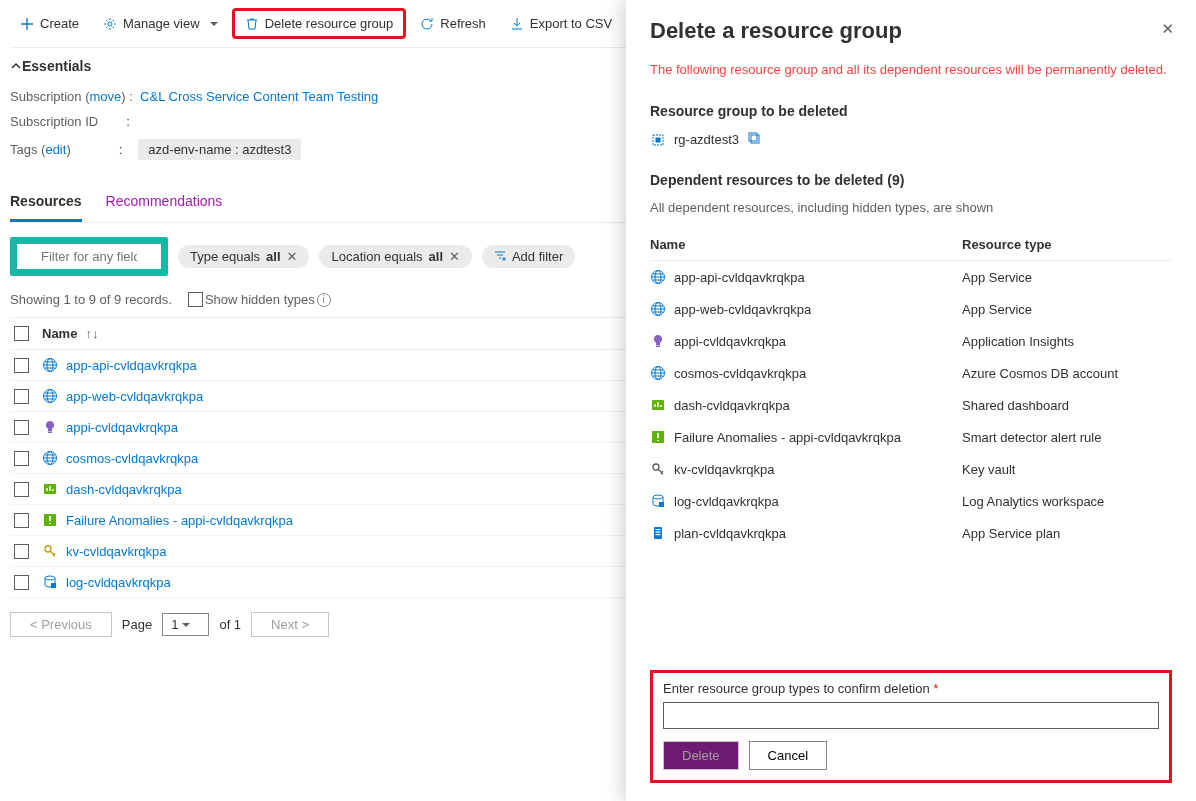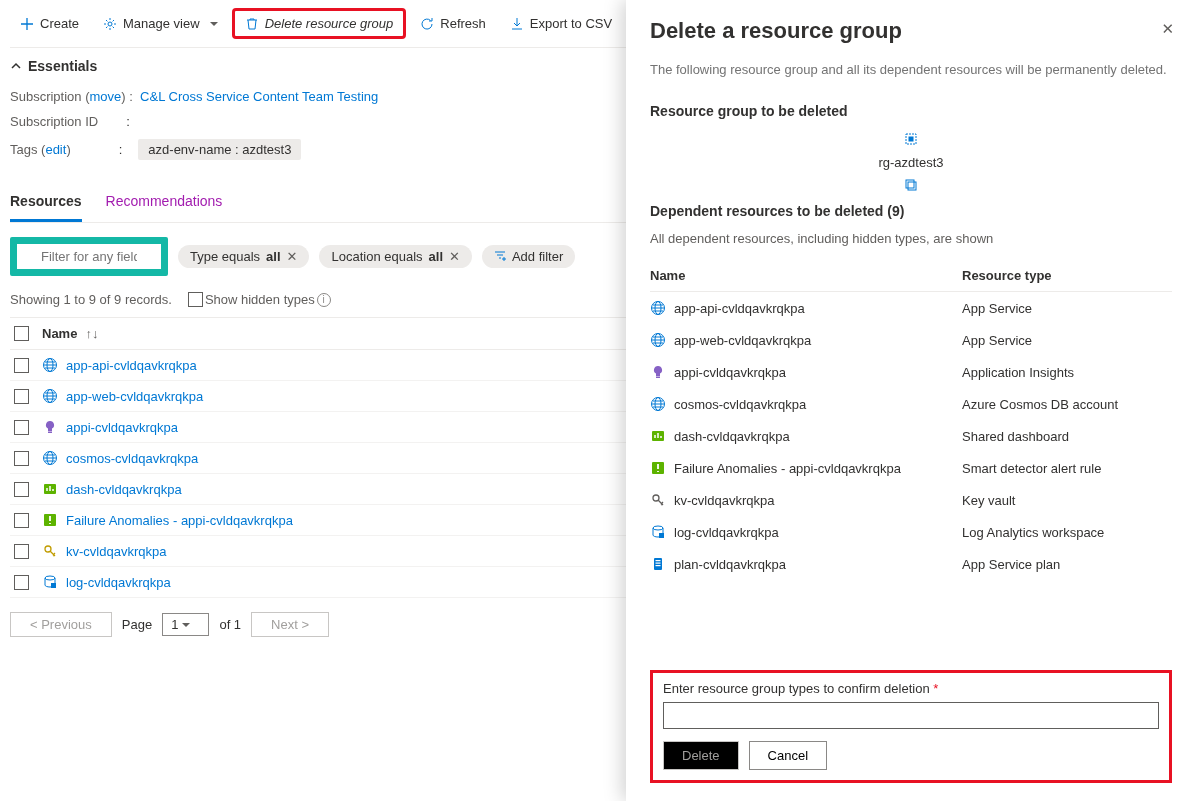--- a/index.html
+++ b/index.html
@@ -5,24 +5,24 @@
 * { box-sizing: border-box; margin: 0; padding: 0; }
 body { font-family: "Segoe UI", -apple-system, sans-serif; font-size: 13px; color: #323130; background: #fff; width: 1196px; height: 801px; overflow: hidden; position: relative; }
 a { color: #0078d4; text-decoration: none; cursor: pointer; }
 
 .main { padding: 0 10px; }
 
 
 .toolbar { display: flex; gap: 4px; padding: 8px 0; border-bottom: 1px solid #edebe9; }
 .toolbar-btn { display: inline-flex; align-items: center; gap: 6px; padding: 5px 10px; background: none; border: none; cursor: pointer; font-size: 13px; color: #323130; }
 .toolbar-btn .ic { color: #0078d4; display: inline-flex; align-items: center; }
-.hl-red { border: 3px solid #e81123; border-radius: 4px; font-style: italic; }
-
-
-.section-header { display: flex; align-items: center; gap: 6px; padding: 10px 0; font-weight: 600; font-size: 14px; cursor: pointer; text-align: center; }
+.hl-red { border: 3px solid #e81123; border-radius: 4px; }
+
+
+.section-header { display: flex; align-items: center; padding: 10px 0; font-weight: 600; font-size: 14px; cursor: pointer; text-align: center; }
 .ess-row { display: flex; align-items: center; padding: 5px 0; font-size: 13px; }
 .ess-label { color: #605e5c; }
 .tag-chip { background: #edebe9; padding: 3px 10px; border-radius: 2px; margin-left: 16px; font-size: 13px; }
 
 
 .tabs { display: flex; gap: 24px; border-bottom: 1px solid #edebe9; margin-top: 18px; }
 .tab { padding: 10px 0; font-size: 14px; cursor: pointer; color: #a21caf; border-bottom: 3px solid transparent; }
 .tab.active { color: #323130; font-weight: 600; border-bottom-color: #0078d4; }
 
 
@@ -47,36 +47,36 @@
 
 .pager { display: flex; align-items: center; gap: 10px; padding: 14px 0; font-size: 13px; }
 .pg-btn { border: 1px solid #8a8886; background: #fff; padding: 4px 19px; font-size: 13px; cursor: pointer; }
 .pg-btn:disabled { color: #a19f9d; border-color: #c8c6c4; cursor: default; }
 .pg-sel { border: 1px solid #8a8886; padding: 3px 18px 3px 8px; position: relative; cursor: pointer; }
 
 
 .panel { position: absolute; top: 0; right: 0; width: 570px; height: 801px; background: #fff; box-shadow: -4px 0 18px rgba(0,0,0,0.18); padding: 18px 24px; display: flex; flex-direction: column; }
 .panel h1 { font-size: 22px; font-weight: 600; margin-bottom: 18px; }
 .panel .close { position: absolute; top: 20px; right: 22px; cursor: pointer; color: #605e5c; font-size: 15px; }
-.panel-desc { font-size: 13px; color: #737373; margin-bottom: 18px; }
+.panel-desc { font-size: 13px; color: #ef4444; margin-bottom: 18px; }
 .panel h2 { font-size: 14px; font-weight: 600; margin: 8px 0 12px; }
-.rg-line { display: flex; align-items: center; gap: 8px; font-size: 13px; margin-bottom: 0; flex-direction: column; }
+.rg-line { display: flex; align-items: center; gap: 8px; font-size: 13px; margin-bottom: 16px; }
 .dep-note { font-size: 13px; color: #605e5c; margin-bottom: 14px; }
 .dep-head { display: flex; font-size: 13px; font-weight: 600; padding: 8px 0; border-bottom: 1px solid #edebe9; }
 .dep-row { display: flex; align-items: center; font-size: 13px; padding: 8px 0; }
 .dep-name { flex: 1; display: flex; align-items: center; gap: 8px; }
 .dep-type { width: 210px; }
 
 .confirm-box { margin-top: auto; border: 3px solid #e81123; padding: 8px 10px 10px; }
 .confirm-label { font-size: 13px; margin-bottom: 6px; }
 .req { color: #e81123; }
 .confirm-input { width: 100%; border: 1px solid #605e5c; padding: 5px 6px; font-size: 13px; margin-bottom: 12px; }
 .btn-row { display: flex; gap: 10px; }
 .btn { border: 1px solid #8a8886; background: #fff; padding: 6px 18px; font-size: 13px; cursor: pointer; }
-.btn:disabled { color: #a19f9d; border-color: #c8c6c4; background: #000000; }
+.btn:disabled { color: #a19f9d; border-color: #c8c6c4; background: #701a75; }
 
 .chev::after { content: ""; display:inline-block; border: 4px solid transparent; border-top-color: #605e5c; margin-left: 4px; transform: translateY(2px);}
 .info-ic { display:inline-flex; width:14px; height:14px; border:1px solid #8a8886; border-radius:50%; align-items:center; justify-content:center; font-size:10px; color:#8a8886;}
 </style>
 </head>
 <body>
 
 <div class="main">
 
   <div class="toolbar">

